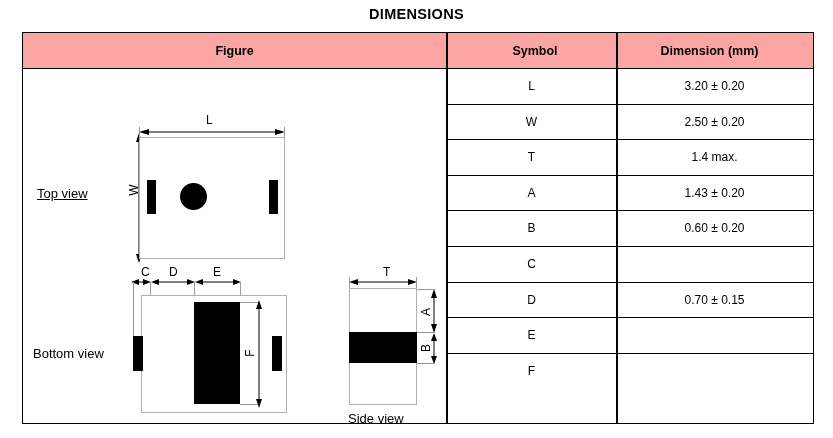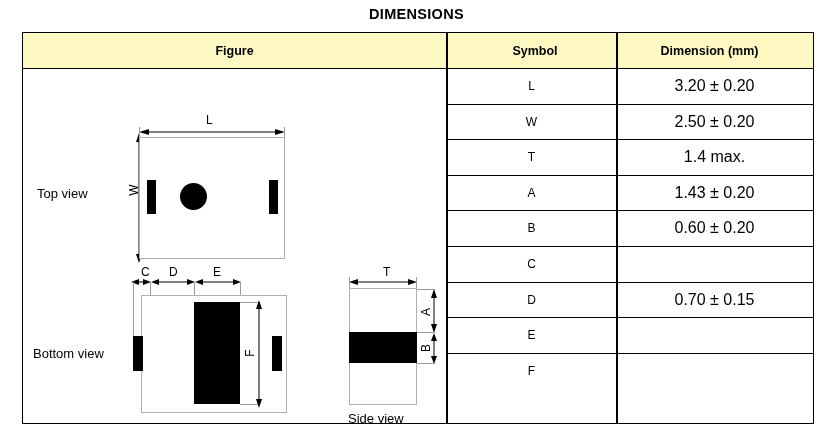--- a/index.html
+++ b/index.html
@@ -44,21 +44,21 @@
   }
   #divider-figure-symbol { left: 423px; }
   #divider-symbol-dimension { left: 593px; }
 
   #table-header {
     position: absolute;
     left: 0;
     top: 0;
     width: 100%;
     height: 36px;
-    background: #fef9c3;
+    background: #fca5a5;
     border-bottom: 1.5px solid #000;
     box-sizing: border-box;
   }
   .header-cell {
     position: absolute;
     top: 0;
     height: 36px;
     line-height: 36px;
     text-align: center;
     font-size: 12.5px;
@@ -95,38 +95,38 @@
     font-size: 12px;
   }
   .cell-dimension {
     position: absolute;
     left: 170px;
     width: 195px;
     top: 0;
     height: 100%;
     line-height: 34px;
     text-align: center;
-    font-size: 16px;
+    font-size: 12px;
   }
 
   
   #figure-area {
     position: absolute;
     left: 0;
     top: 36px;
     width: 423px;
     bottom: 0;
   }
   .view-label {
     position: absolute;
     font-size: 13px;
     color: #000;
     white-space: nowrap;
   }
-  #label-top-view { left: 14px; top: 117px; }
+  #label-top-view { left: 14px; top: 117px; text-decoration: underline; }
   #label-bottom-view { left: 10px; top: 277px; }
   #label-side-view { left: 325px; top: 342px; }
 
   .body-outline {
     position: absolute;
     border: 1px solid #b0b0b0;
     background: #ffffff;
     box-sizing: border-box;
   }
   .terminal {

